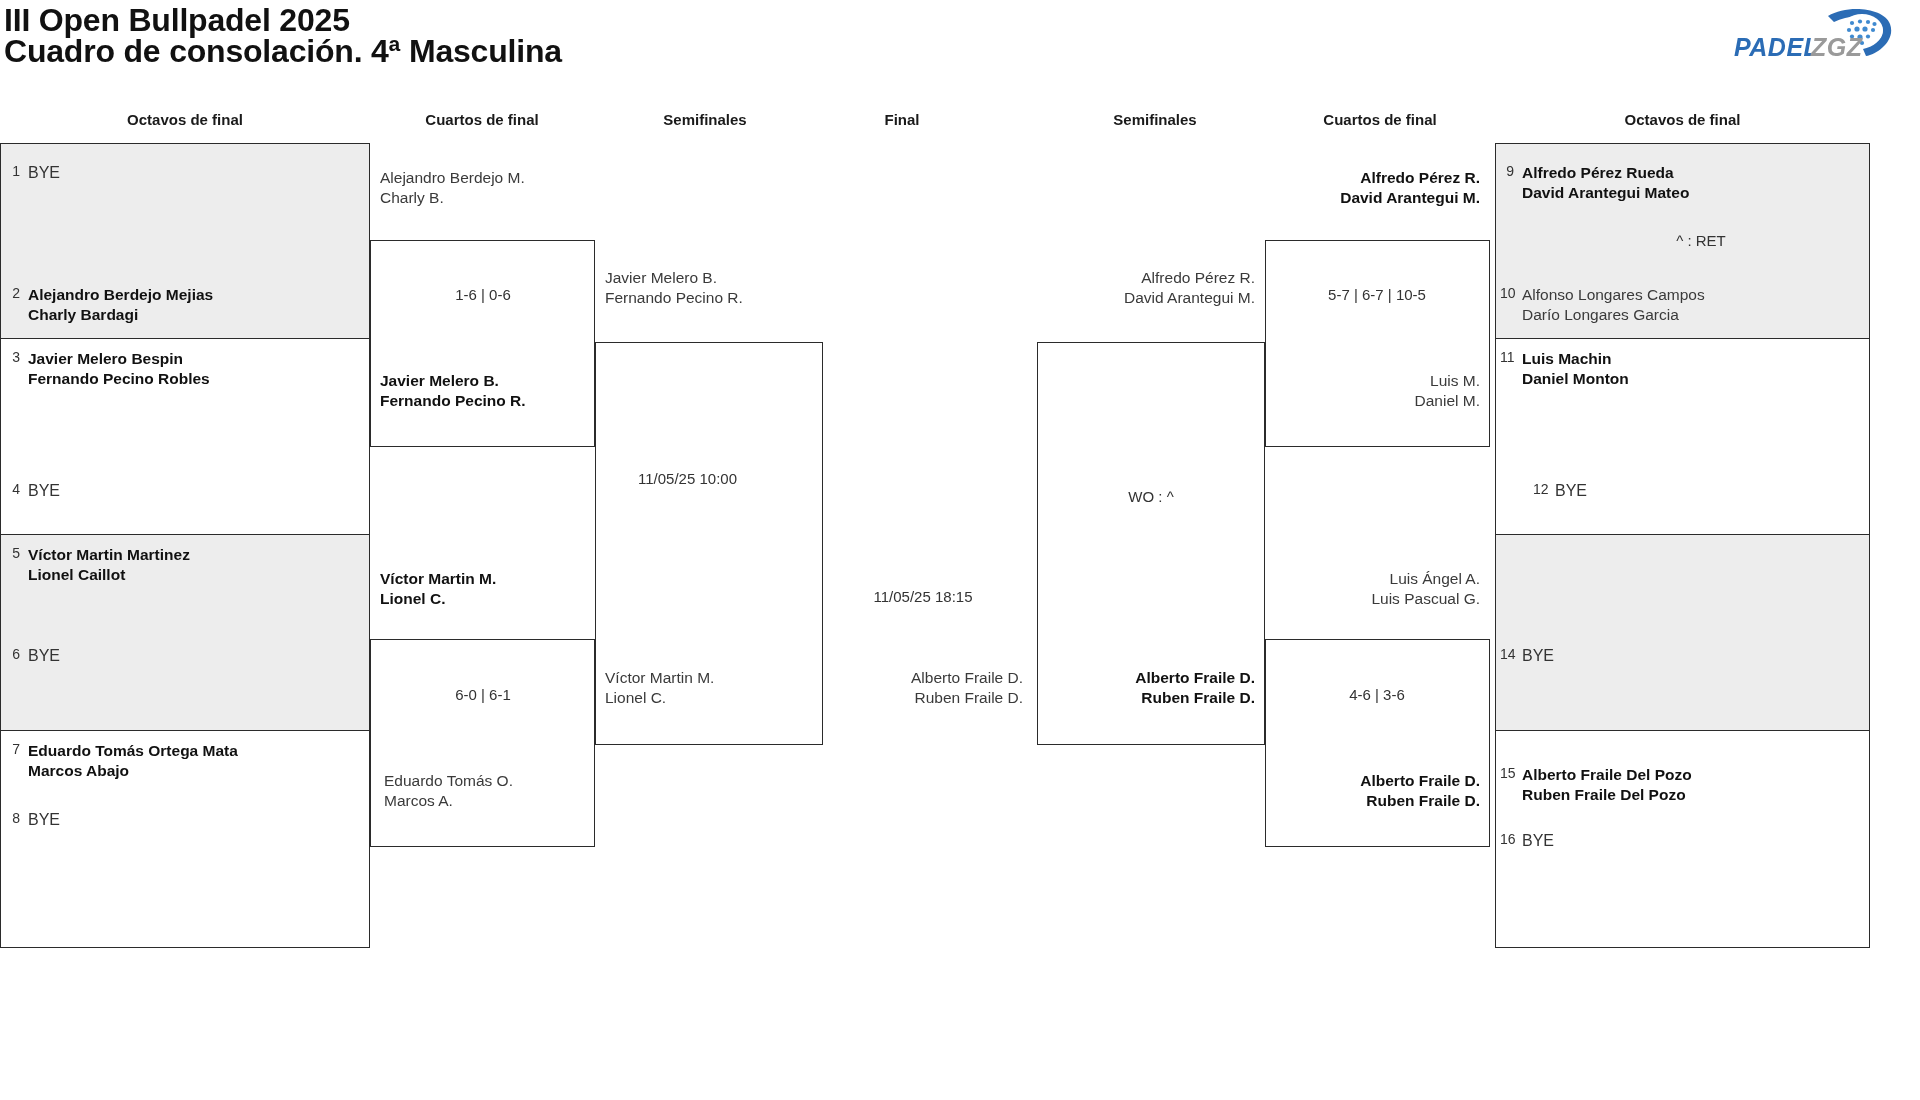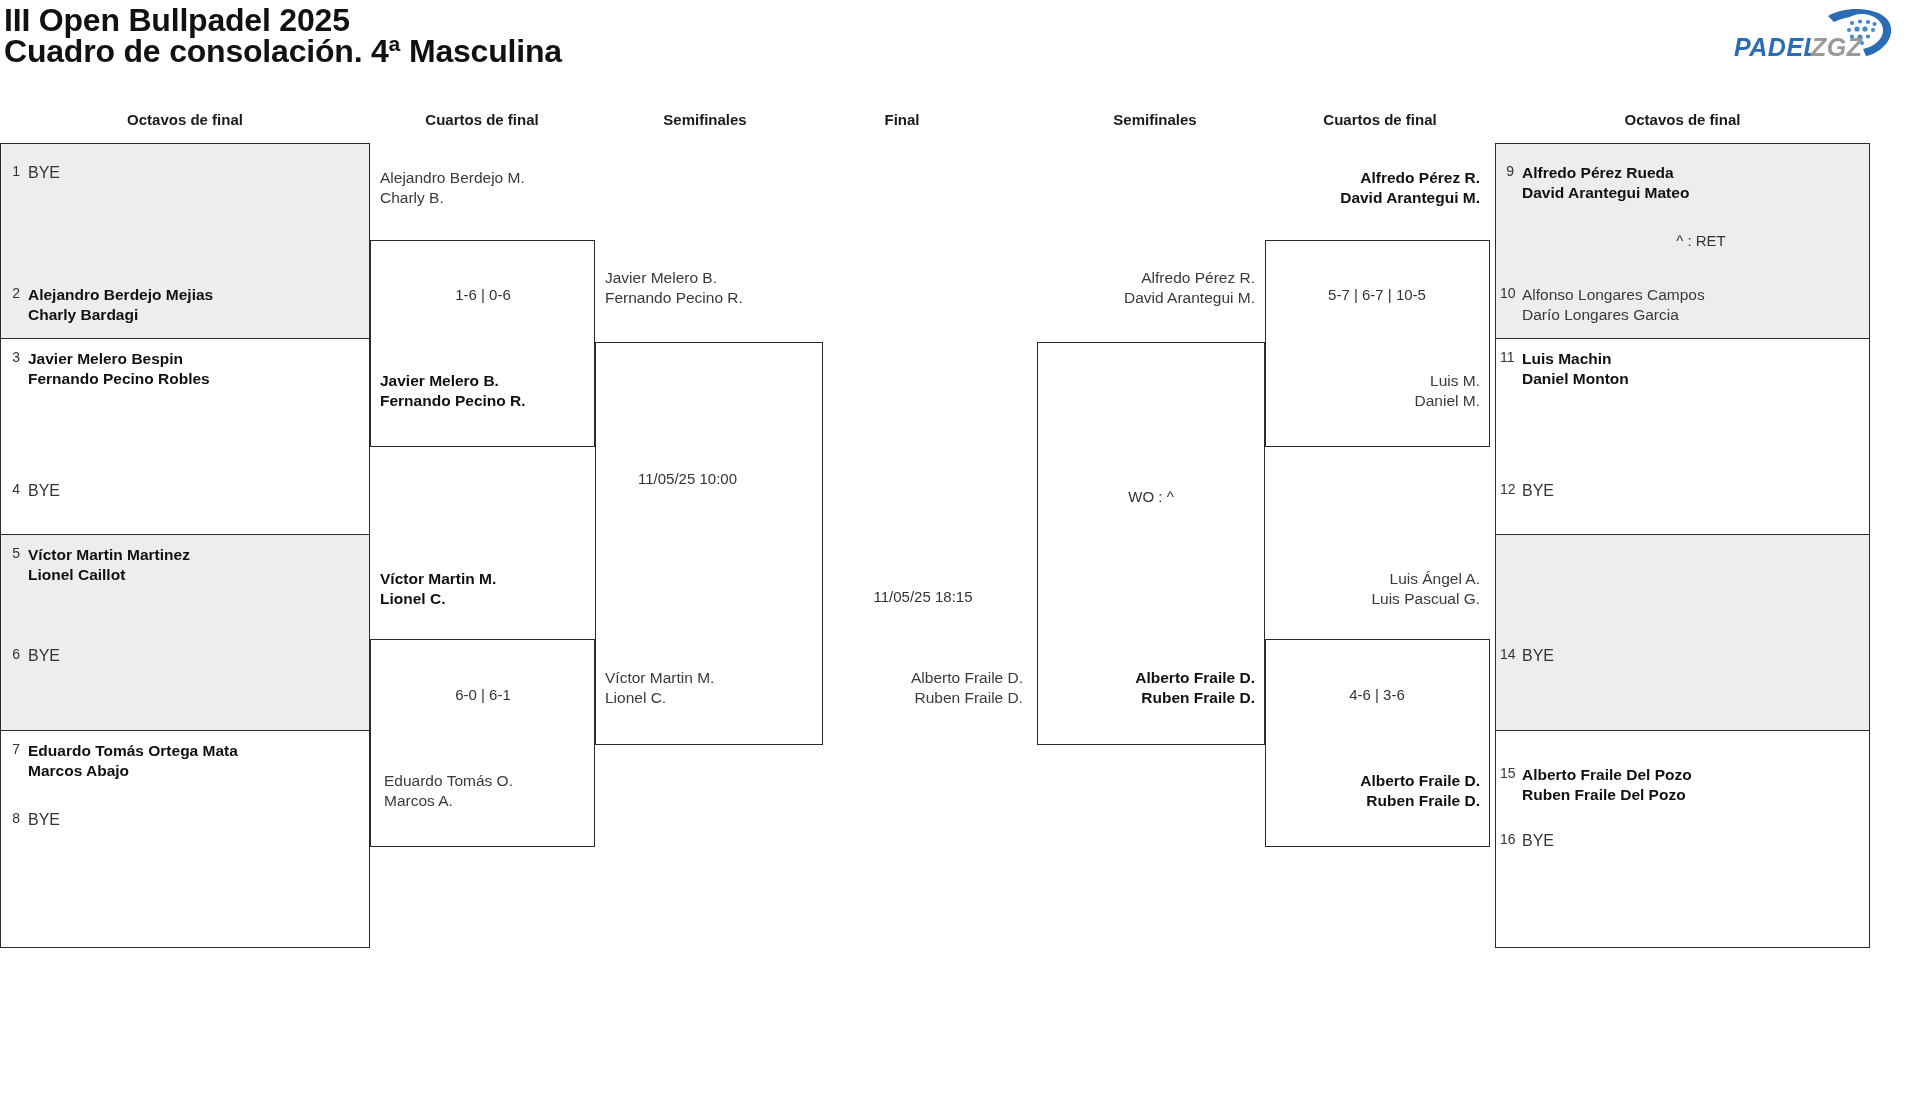--- a/index.html
+++ b/index.html
@@ -213,21 +213,21 @@
     <span class="names bold"><span>Alfredo Pérez Rueda</span><br><span>David Arantegui Mateo</span></span>
   </div>
   <div class="slot right" style="left:1500px; top:275px; width:365px;">
     <span class="seed">10</span>
     <span class="names plain"><span>Alfonso Longares Campos</span><br><span>Darío Longares Garcia</span></span>
   </div>
   <div class="slot right" style="left:1500px; top:339px; width:365px;">
     <span class="seed">11</span>
     <span class="names bold"><span>Luis Machin</span><br><span>Daniel Monton</span></span>
   </div>
-  <div class="slot right" style="left:1500px; top:471px; width:365px;">
+  <div class="slot right" style="left:1533px; top:471px; width:365px;">
     <span class="seed">12</span>
     <span class="names bye"><span>BYE</span></span>
   </div>
   <div class="slot right" style="left:1500px; top:636px; width:365px;">
     <span class="seed">14</span>
     <span class="names bye"><span>BYE</span></span>
   </div>
   <div class="slot right" style="left:1500px; top:755px; width:365px;">
     <span class="seed">15</span>
     <span class="names bold"><span>Alberto Fraile Del Pozo</span><br><span>Ruben Fraile Del Pozo</span></span>

